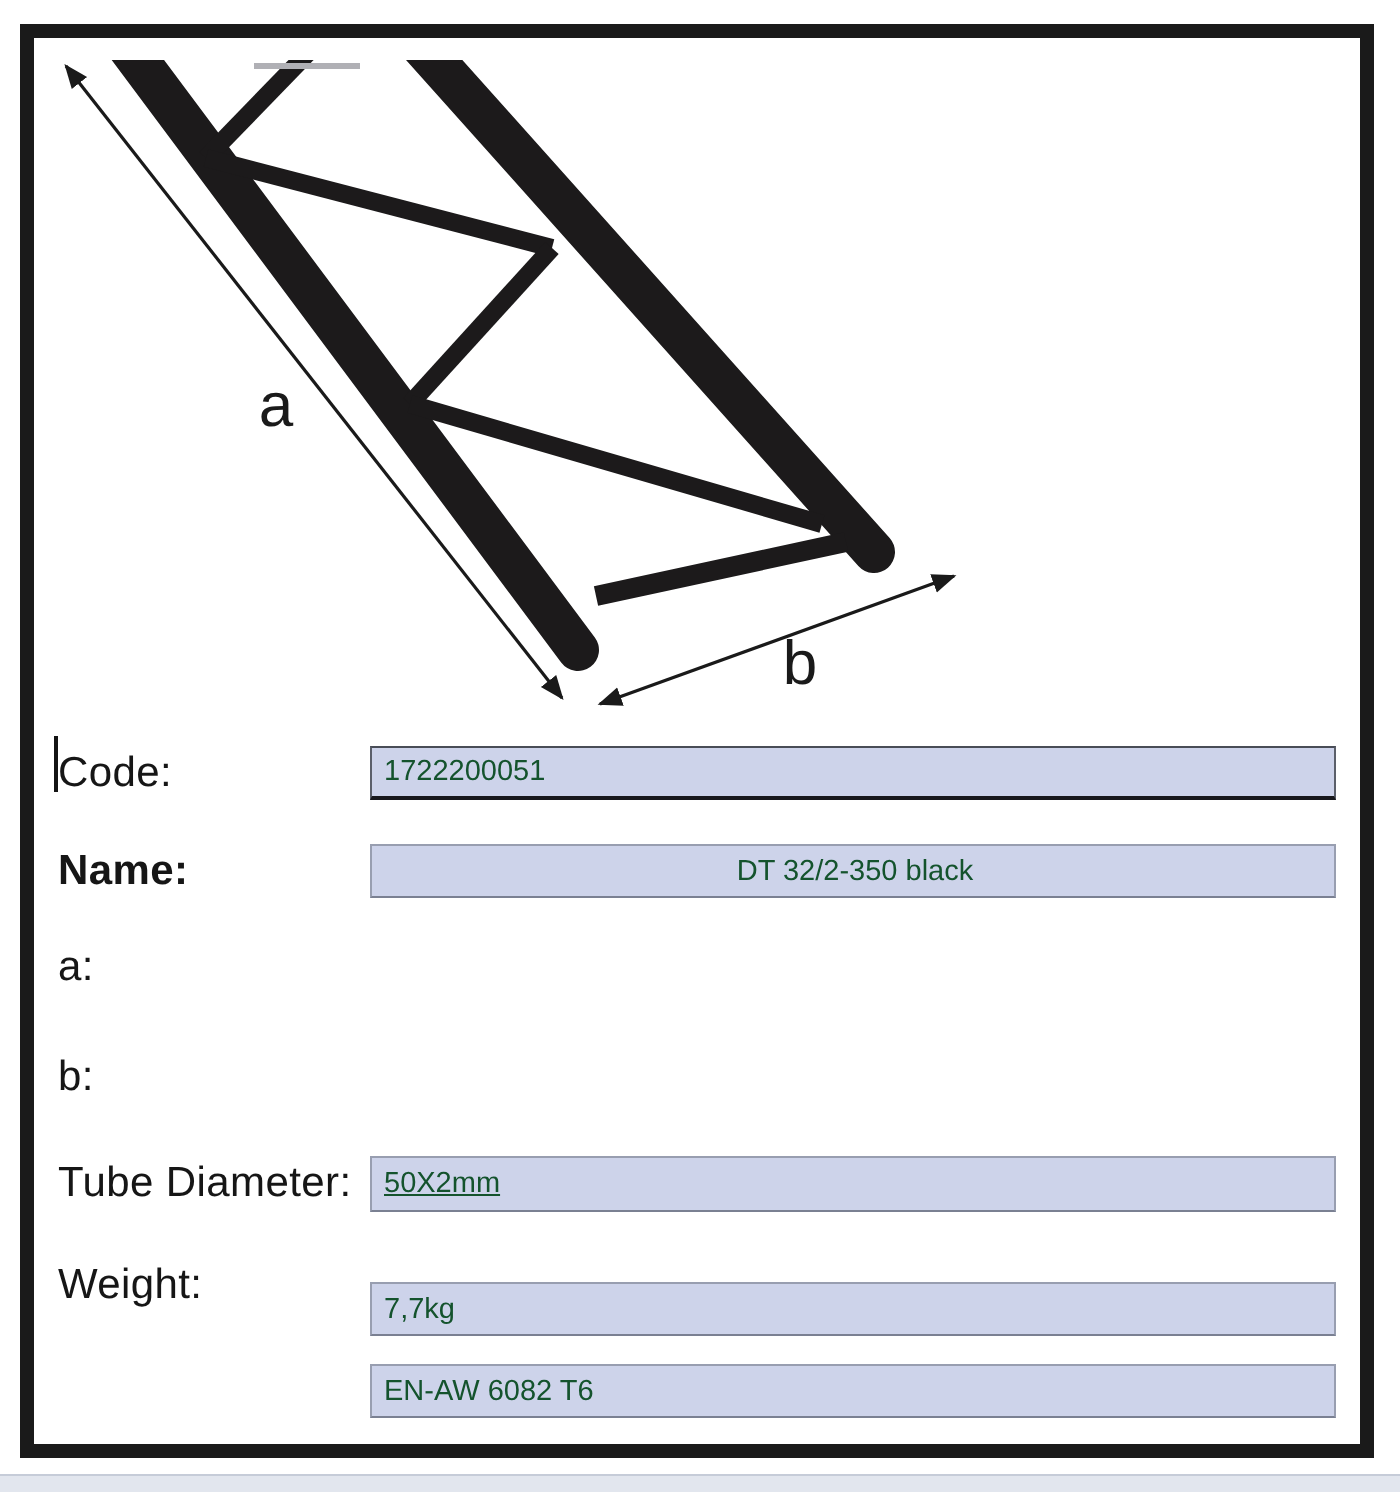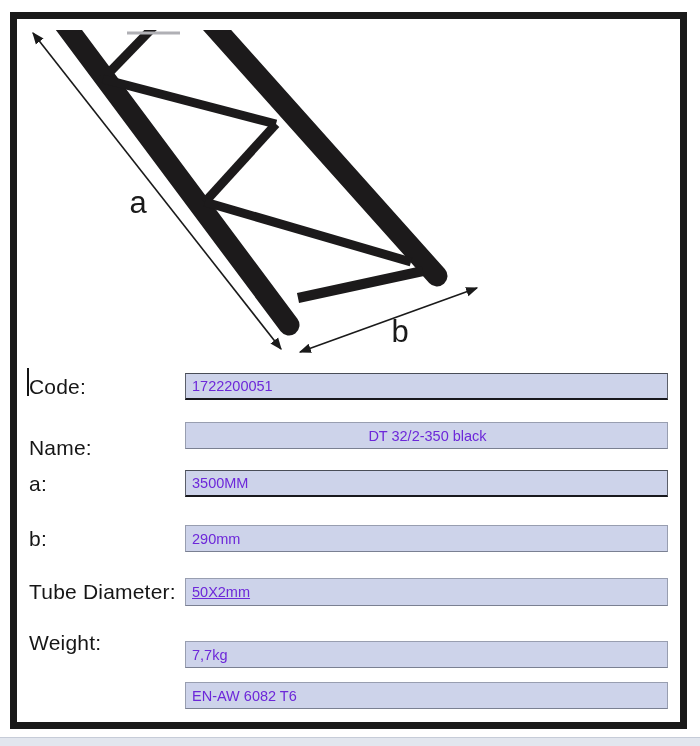--- a/index.html
+++ b/index.html
@@ -12,21 +12,21 @@
     border:7px solid #1a1a1a;background:transparent;
   }
   .truss-svg{position:absolute;left:0;top:0;width:700px;height:746px;}
   .row-label{
     position:absolute;left:29px;color:#161616;font-size:21px;
     display:flex;align-items:center;white-space:nowrap;letter-spacing:0.2px;
   }
   .field{
     position:absolute;left:185px;width:483px;box-sizing:border-box;
     background:#cdd3ea;border:1px solid #989eb0;border-bottom-color:#7a8092;
-    font-family:"Liberation Sans",sans-serif;font-size:14.5px;color:#6d28d9;
+    font-family:"Liberation Sans",sans-serif;font-size:14.5px;color:#14532d;
     padding:0 4px 0 6px;margin:0;outline:none;display:block;
   }
   .field.dark{
     border:1px solid #5b5f6a;border-top:1px solid #494d57;
     border-bottom:2px solid #18181d;
   }
   .text-cursor{position:absolute;left:27px;top:368px;width:2px;height:28px;background:#141414;}
   .page-edge{
     position:absolute;left:0;top:737px;width:700px;height:9px;
     background:#e2e6ee;border-top:1px solid #c6ccd8;box-sizing:border-box;
@@ -69,28 +69,26 @@
 
     <text x="138" y="213" font-size="31" fill="#1a1a1a" text-anchor="middle" font-family="Liberation Sans, sans-serif">a</text>
     <text x="400" y="342" font-size="31" fill="#1a1a1a" text-anchor="middle" font-family="Liberation Sans, sans-serif">b</text>
   </svg>
 
   <div class="text-cursor"></div>
 
   <div class="row-label" style="top:373px;height:27px;">Code:</div>
   <input class="field dark" style="top: 373px; height: 27px;" readonly="" value="1722200051">
 
-  <div class="row-label" style="top:434px;height:27px;">Name:</div>
+  <div class="row-label" style="top:422px;height:27px;font-weight:bold;">Name:</div>
   <input class="field" style="top: 422px; height: 27px; text-align: center;" readonly="" value="DT 32/2-350 black">
 
   <div class="row-label" style="top:470px;height:27px;">a:</div>
-  <input class="field dark" style="top: 470px; height: 27px;" readonly="" value="3500MM">
 
   <div class="row-label" style="top:525px;height:27px;">b:</div>
-  <input class="field" style="top: 525px; height: 27px;" readonly="" value="290mm">
 
   <div class="row-label" style="top:578px;height:28px;">Tube Diameter:</div>
   <input class="field" style="top: 578px; height: 28px; text-decoration: underline;" readonly="" value="50X2mm">
 
   <div class="row-label" style="top:629px;height:27px;">Weight:</div>
   <input class="field" style="top: 629px; height: 27px; margin-top: 12px;" readonly="" value="7,7kg">
 
   <input class="field" style="top: 682px; height: 27px;" readonly="" value="EN-AW 6082 T6">
 
   <div class="page-edge"></div>

